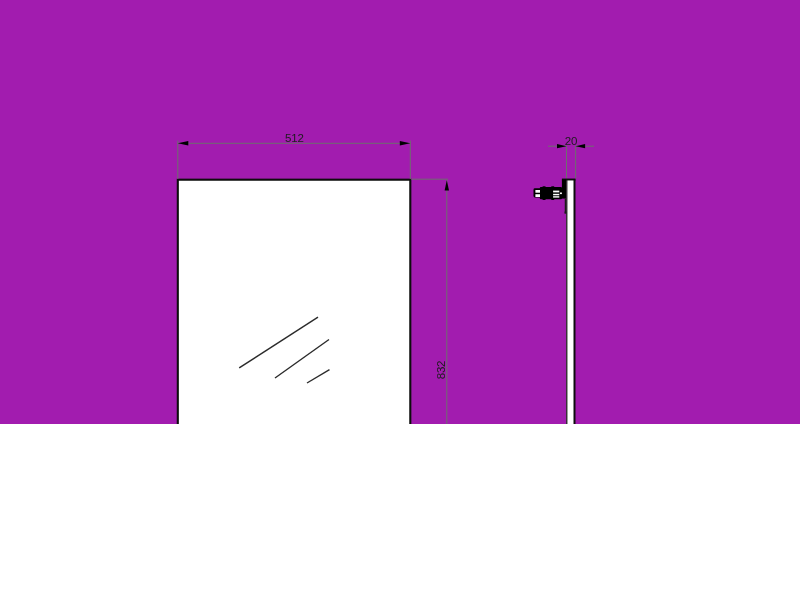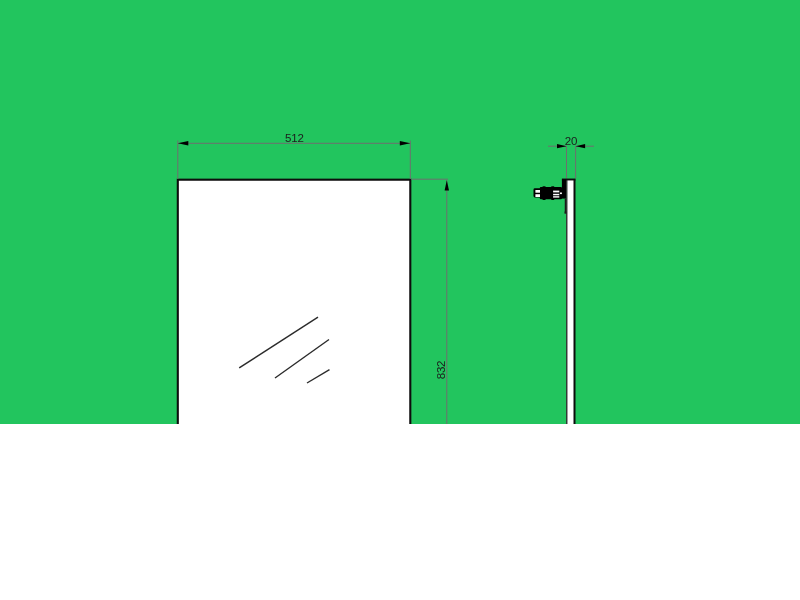--- a/index.html
+++ b/index.html
@@ -1,16 +1,16 @@
 <!DOCTYPE html>
 <html><head>
 <meta charset="utf-8">
 <style>
   html,body{margin:0;padding:0;background:#ffffff;}
-  #page{width:800px;height:424px;position:relative;background:#22c55e;overflow:hidden;text-align:center;}
+  #page{width:800px;height:424px;position:relative;background:#a21caf;overflow:hidden;text-align:center;}
   svg{position:absolute;top:0;left:0;}
   text{font-family:"Liberation Sans",sans-serif;fill:#1c1c1c;}
 </style>
 </head>
 <body>
 <div id="page">
 <svg width="800" height="600" viewBox="0 0 800 600">
 
   <rect x="177.8" y="179.7" width="232.5" height="378.1" fill="#ffffff" stroke="#0d0d0d" stroke-width="2.1"></rect>
 

